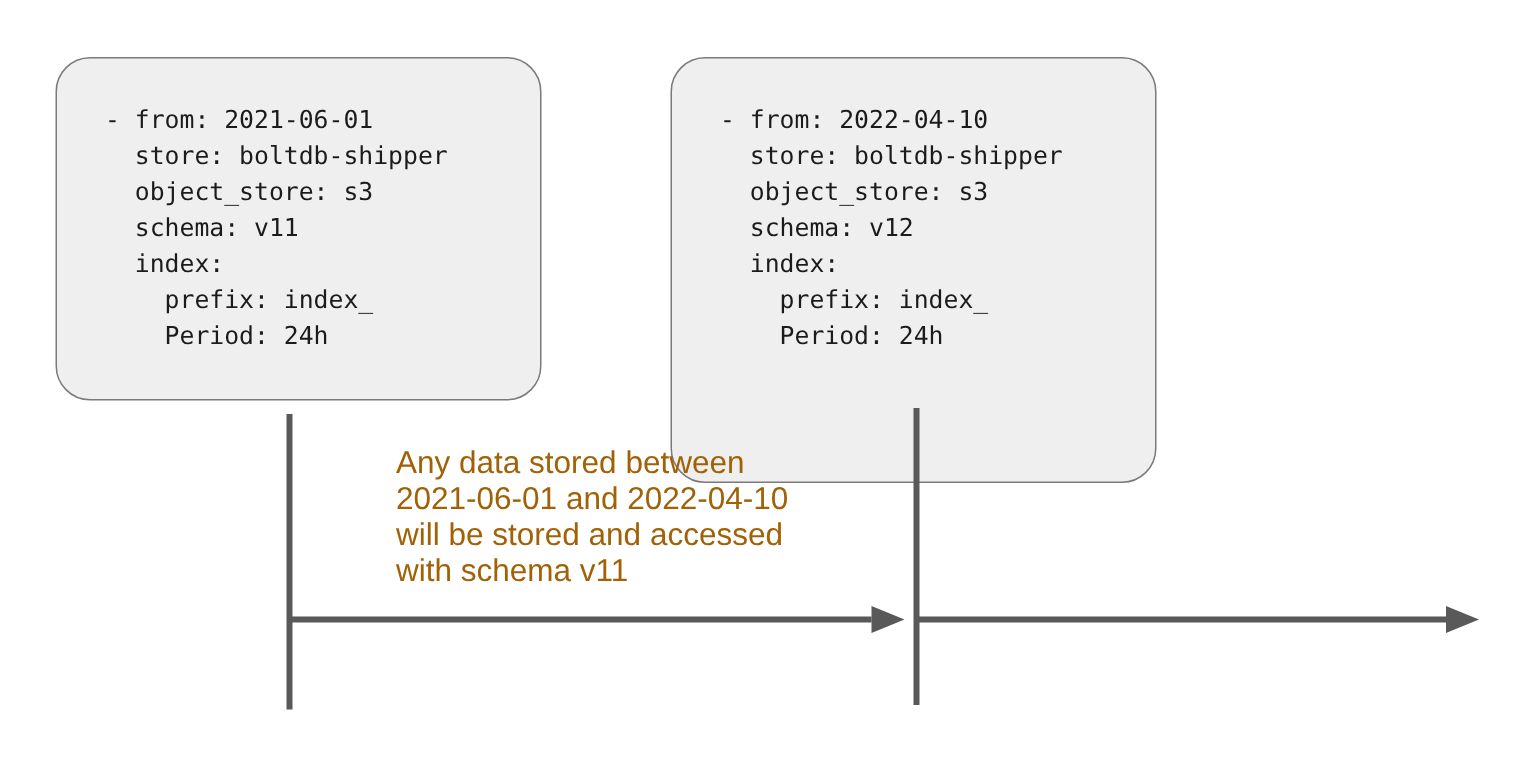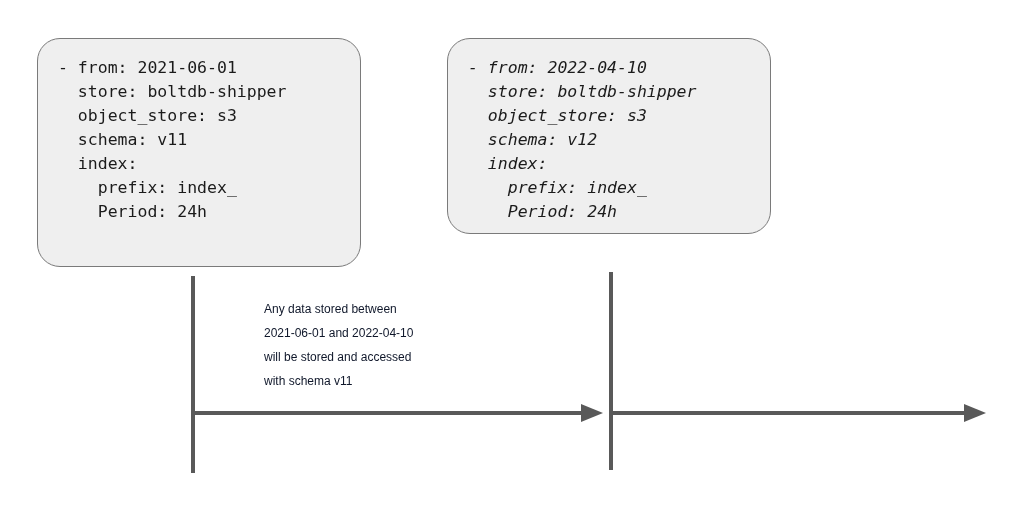--- a/index.html
+++ b/index.html
@@ -21,27 +21,27 @@
 
   
   .config-box {
     position: absolute;
     box-sizing: border-box;
     background: #efefef;
     border: 1.4px solid #7a7a7a;
     border-radius: 23px;
   }
   #box-1 { left: 37px;  top: 38px; width: 324px; height: 229px; }
-  #box-2 { left: 447px; top: 38px; width: 324px; height: 196px; font-style: italic; }
+  #box-2 { left: 447px; top: 38px; width: 324px; height: 284px; }
 
   .yaml {
     position: absolute;
     left: 20px;
     top: 17px;
-    margin: 0;
+    margin: 12px;
     font-family: "DejaVu Sans Mono", "Liberation Mono", monospace;
     font-size: 16.5px;
     line-height: 24px;
     color: #1b1b1b;
     white-space: pre;
     letter-spacing: 0px;
   }
 
   
   .vline {
@@ -71,23 +71,23 @@
     border-left: 22px solid #595959;
   }
   #arrow-mid   { left: 581px; top: 404px; }
   #arrow-right { left: 964px; top: 404px; }
 
   
   .annotation {
     position: absolute;
     margin: 0;
     font-family: "Liberation Sans", sans-serif;
-    font-size: 12px;
+    font-size: 21px;
     line-height: 24px;
-    color: #0f172a;
+    color: #a16207;
     white-space: pre-line;
   }
   #annotation-1 { left: 264px; top: 297px; width: 290px; }
   #annotation-2 { left: 664px; top: 297px; width: 300px; }
 </style>
 </head>
 <body>
 
 <div id="canvas">
 

